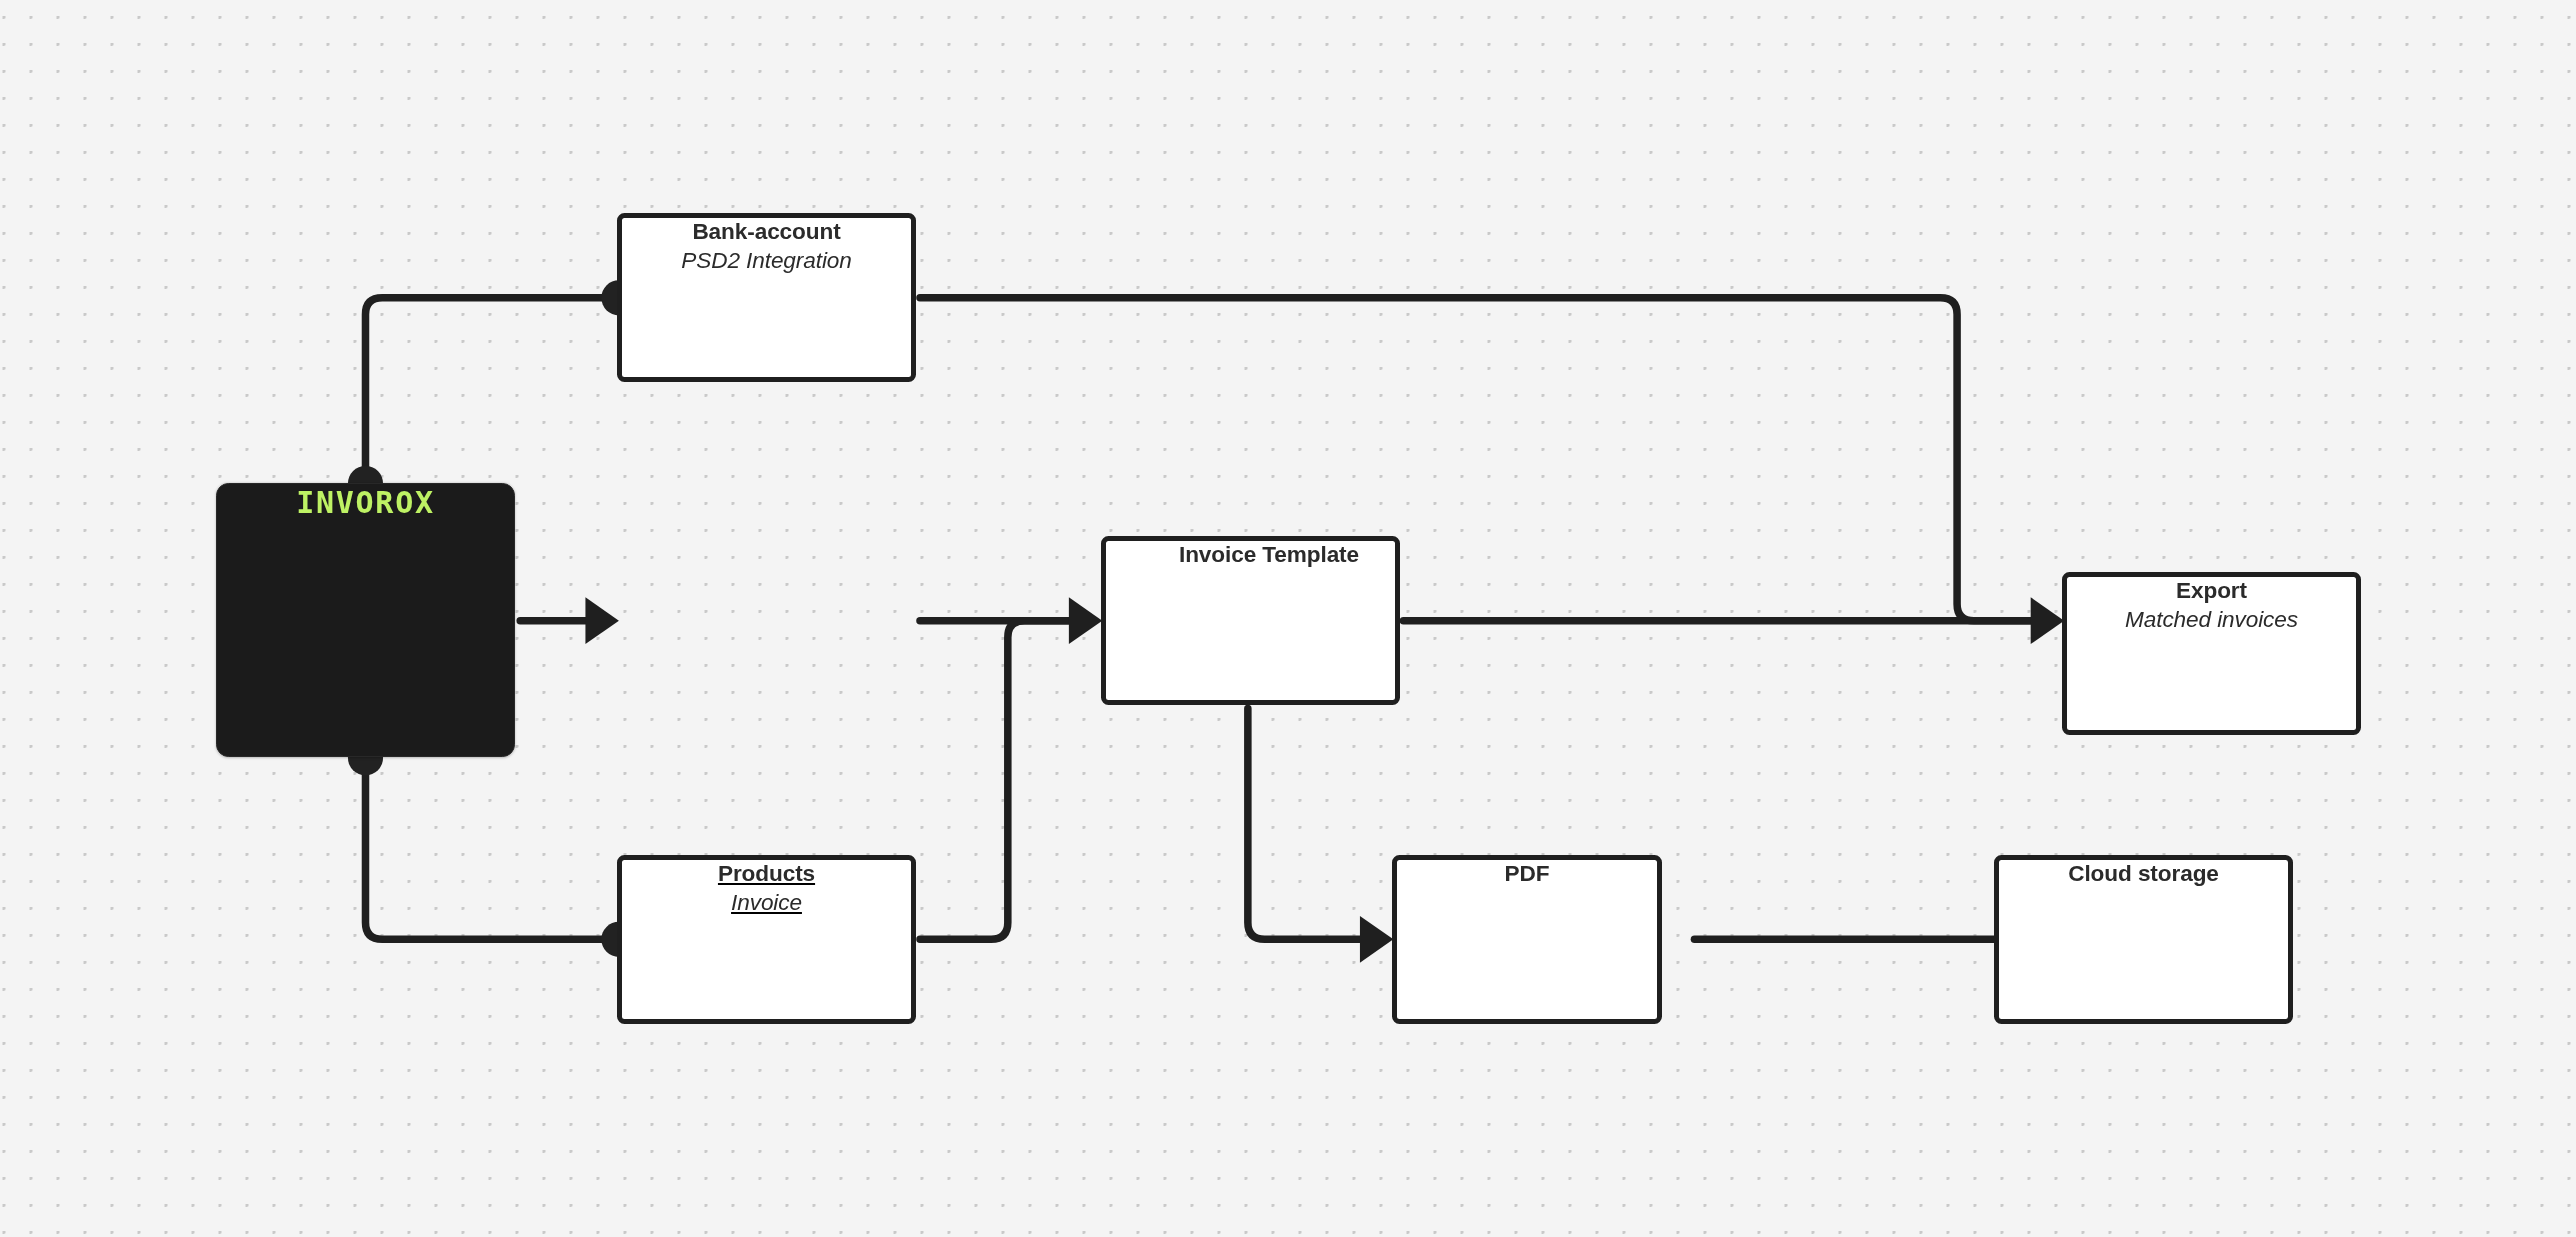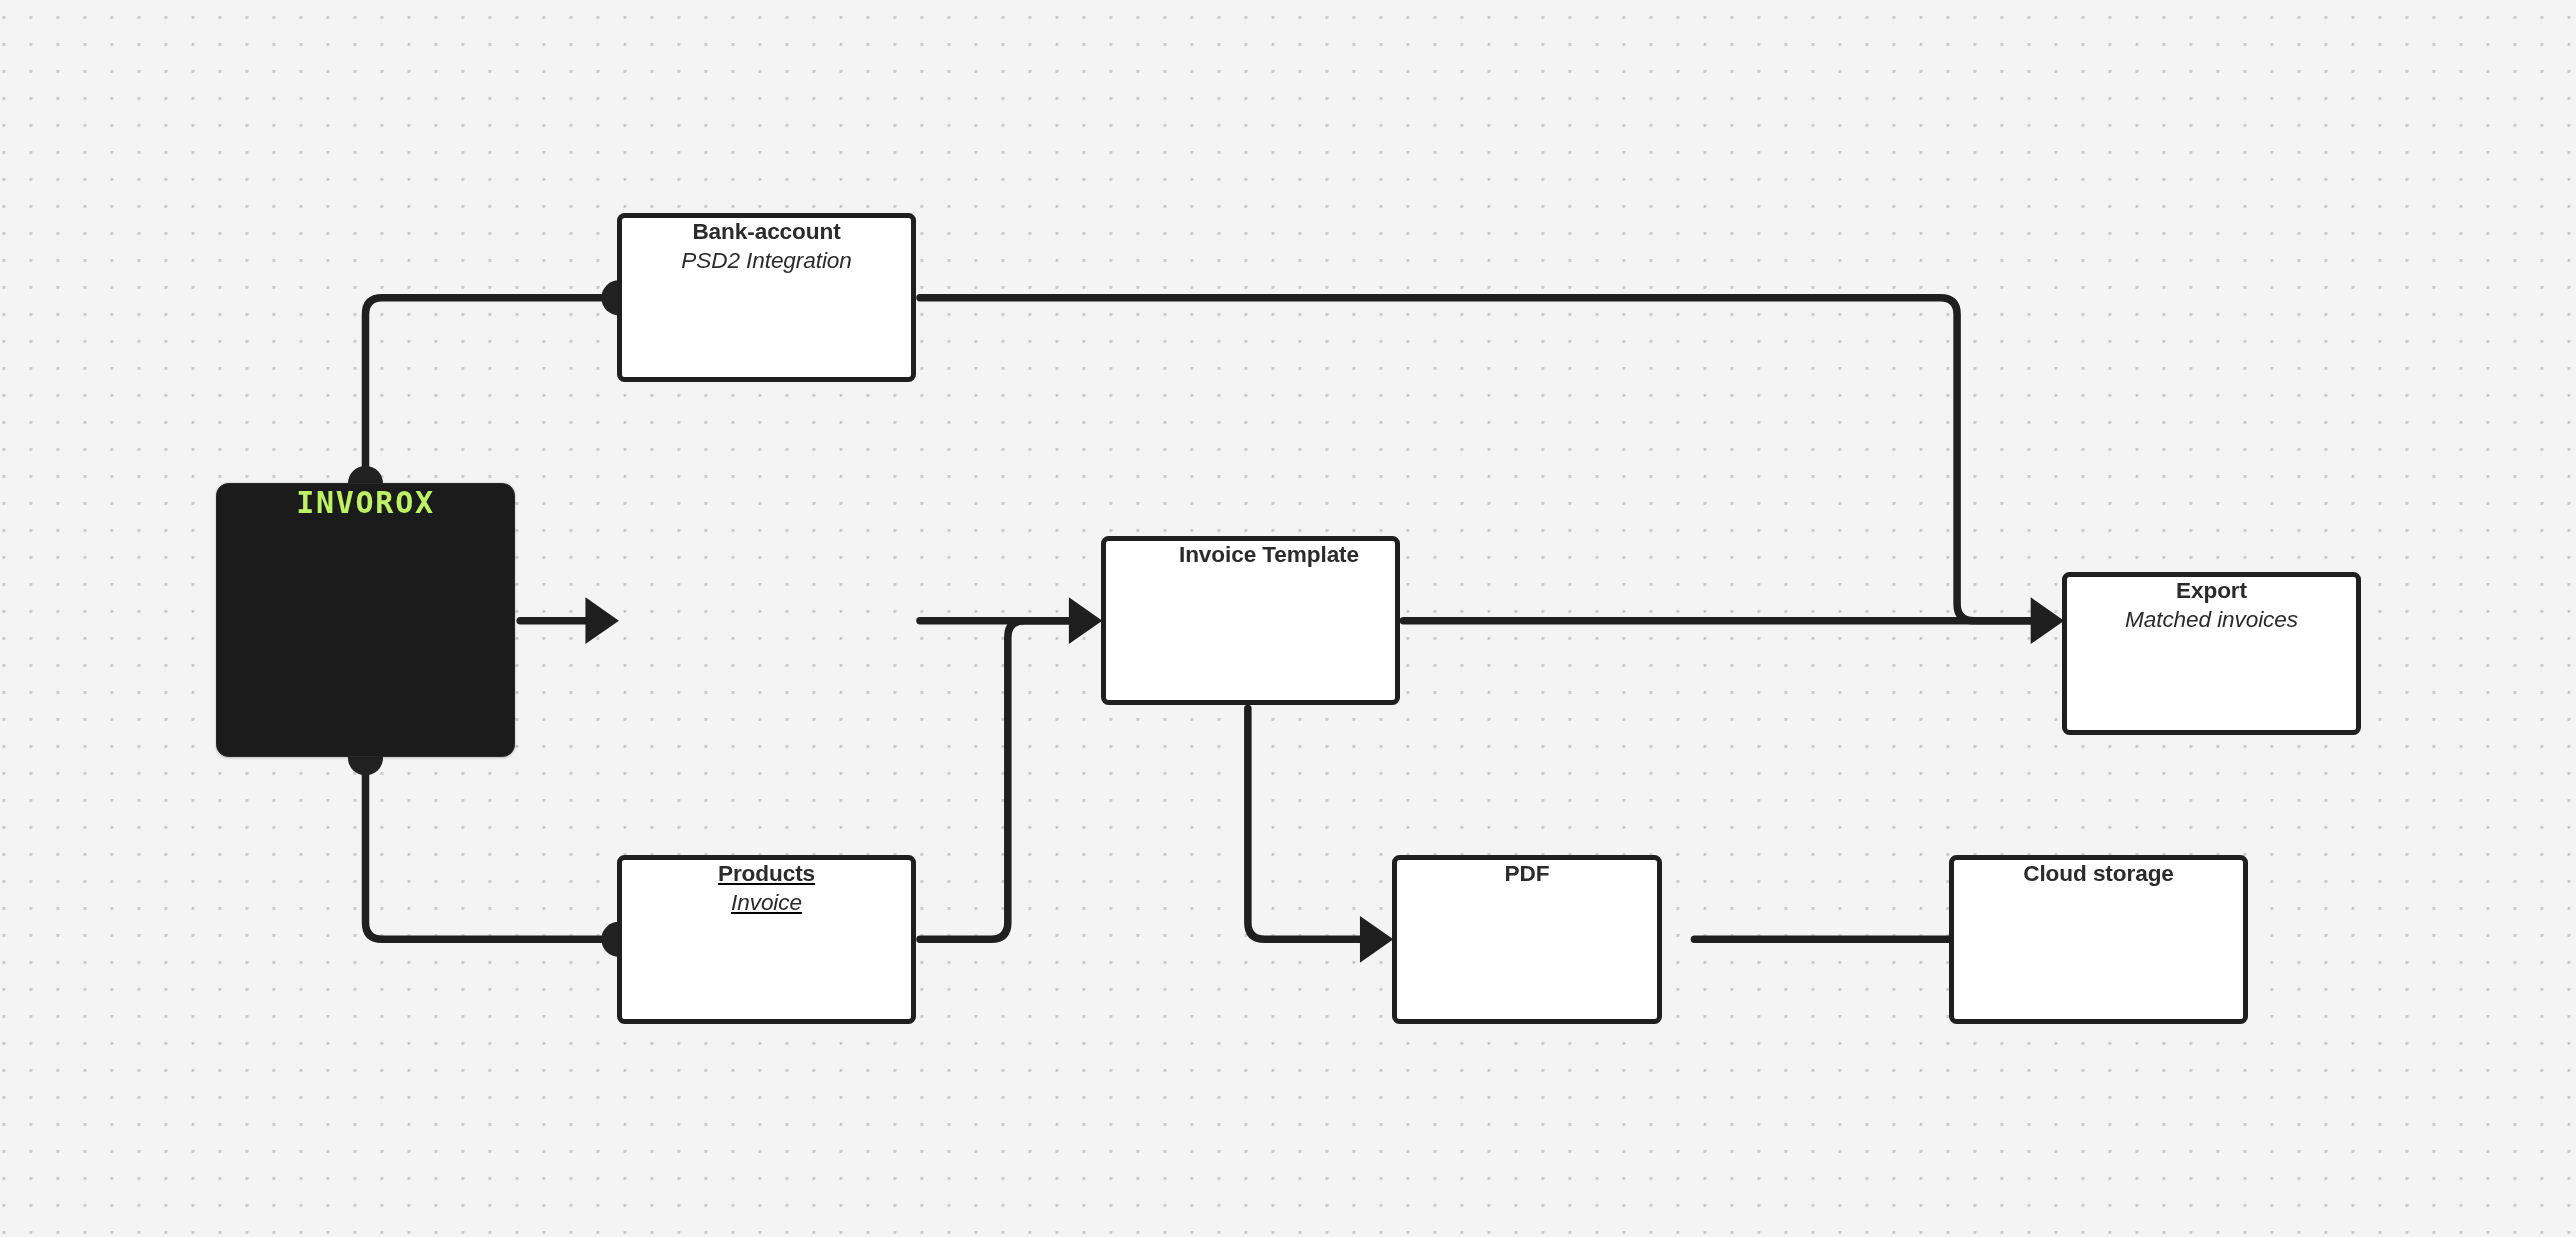--- a/index.html
+++ b/index.html
@@ -139,18 +139,18 @@
 
   <div class="node" style="left:2062px; top:536px; width:299px; height:163px;margin-top:36px;">
     <div class="node-title">Export</div>
     <div class="node-sub">Matched invoices</div>
   </div>
 
   <div class="node" style="left:1392px; top:855px; width:270px; height:169px;">
     <div class="node-title">PDF</div>
   </div>
 
-  <div class="node" style="left:1949px; top:855px; width:299px; height:169px;">
+  <div class="node" style="left:1994px; top:855px; width:299px; height:169px;">
     <div class="node-title">Cloud storage</div>
   </div>
 
 </div>
 
 
 </body></html>

